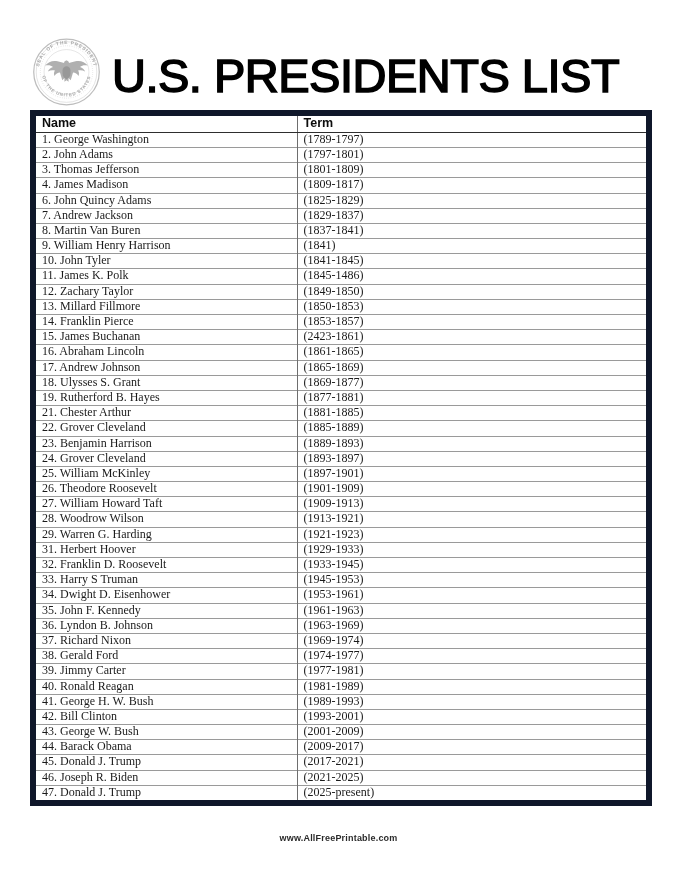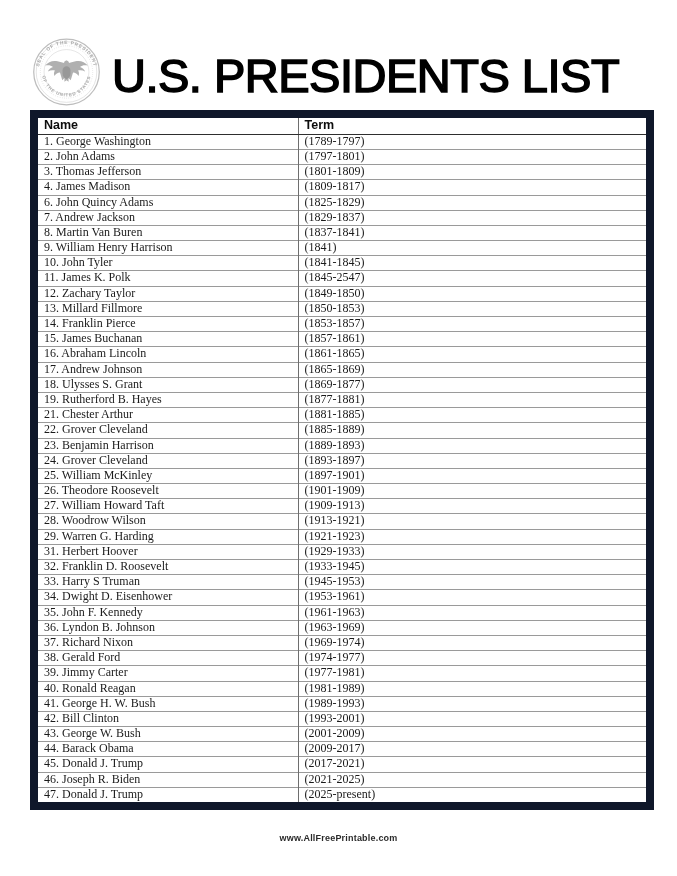--- a/index.html
+++ b/index.html
@@ -40,21 +40,21 @@
     padding-top: 6px;
   }
   
   table.presidents {
     position: absolute;
     top: 110px; left: 30px;
     width: 616px;
     border-collapse: collapse;
     table-layout: fixed;
     background: #ffffff;
-    border: 8px solid #0f172a;
+    border: 6px solid #0f172a;
     padding-left: 40px;
   }
   col.col-name { width: 264px; }
   col.col-term { width: 352px; }
   table.presidents th {
     height: 17px;
     font-family: "Liberation Sans", sans-serif;
     font-weight: bold;
     font-size: 12.5px;
     text-align: left;
@@ -174,41 +174,41 @@
           <td>(1841)</td>
         </tr>
 
         <tr>
           <td>10. John Tyler</td>
           <td>(1841-1845)</td>
         </tr>
 
         <tr>
           <td>11. James K. Polk</td>
-          <td>(1845-2547)</td>
+          <td>(1845-1486)</td>
         </tr>
 
         <tr>
           <td>12. Zachary Taylor</td>
           <td>(1849-1850)</td>
         </tr>
 
         <tr>
           <td>13. Millard Fillmore</td>
           <td>(1850-1853)</td>
         </tr>
 
         <tr>
           <td>14. Franklin Pierce</td>
           <td>(1853-1857)</td>
         </tr>
 
         <tr>
           <td>15. James Buchanan</td>
-          <td>(1857-1861)</td>
+          <td>(2423-1861)</td>
         </tr>
 
         <tr>
           <td>16. Abraham Lincoln</td>
           <td>(1861-1865)</td>
         </tr>
 
         <tr>
           <td>17. Andrew Johnson</td>
           <td>(1865-1869)</td>

